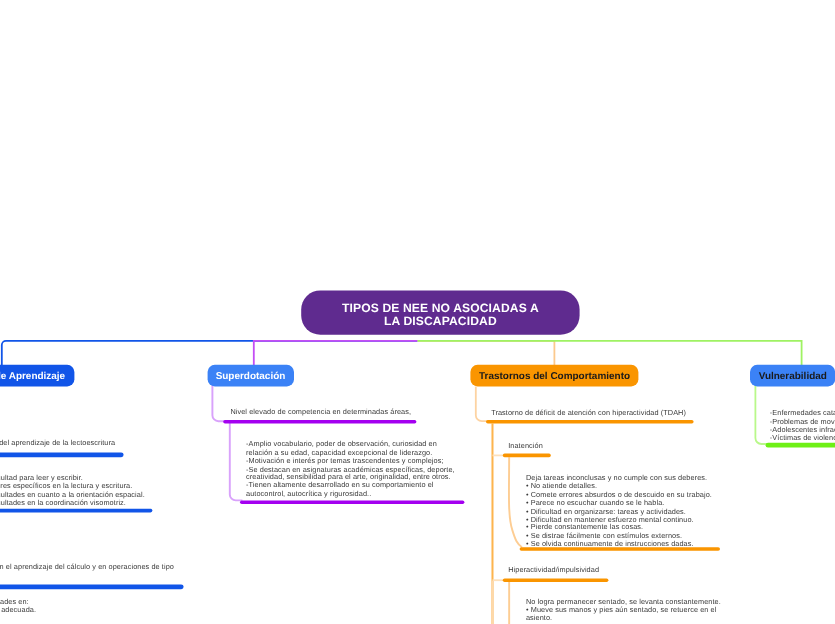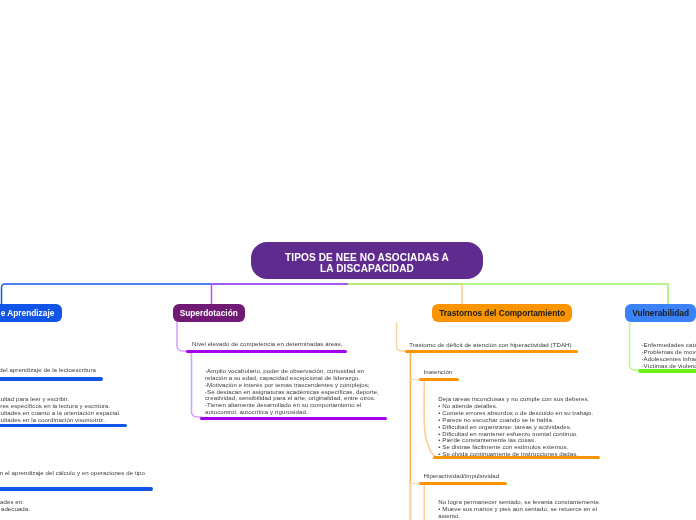--- a/index.html
+++ b/index.html
@@ -12,22 +12,22 @@
   .node{position:absolute;border-radius:6px;display:flex;align-items:center;
         justify-content:center;font-weight:bold;box-sizing:border-box;white-space:pre;}
 
   #root{left:251px;top:242px;width:232px;height:37px;box-sizing:border-box;padding-top:9.6px;align-items:flex-start;background:#5f2b8f;color:#ffffff;
         font-size:10.1px;line-height:11.2px;text-align:center;letter-spacing:0.1px;
         border-radius:16px;}
 
   .b-node{height:18.2px;border-radius:6px;font-size:8.3px;padding:0 7.2px;
           letter-spacing:0;}
   #n-apr{right:634.5px;top:304px;background:#1155e8;color:#fff;}
-  #n-sup{left:172.5px;top:304px;background:#701a75;color:#fff;}
-  #n-tra{left:392px;top:303.5px;background:#fa9500;color:#1a1a1a;margin-left:40px;}
+  #n-sup{left:172.5px;top:304px;background:#3b82f6;color:#fff;}
+  #n-tra{left:392px;top:303.5px;background:#fa9500;color:#1a1a1a;}
   #n-vul{left:625px;top:304px;background:#3b82f6;color:#1a1a1a;}
 
   .lbl{position:absolute;color:#3a3a3a;font-size:6.1px;line-height:6.85px;letter-spacing:0.07px;
        white-space:pre;font-weight:normal;}
   .para{position:absolute;color:#3a3a3a;font-size:6.1px;line-height:6.85px;letter-spacing:0.07px;
         font-weight:normal;white-space:pre;}
   .bar{position:absolute;height:3.4px;border-radius:2px;}
 </style>
 </head>
 <body>

